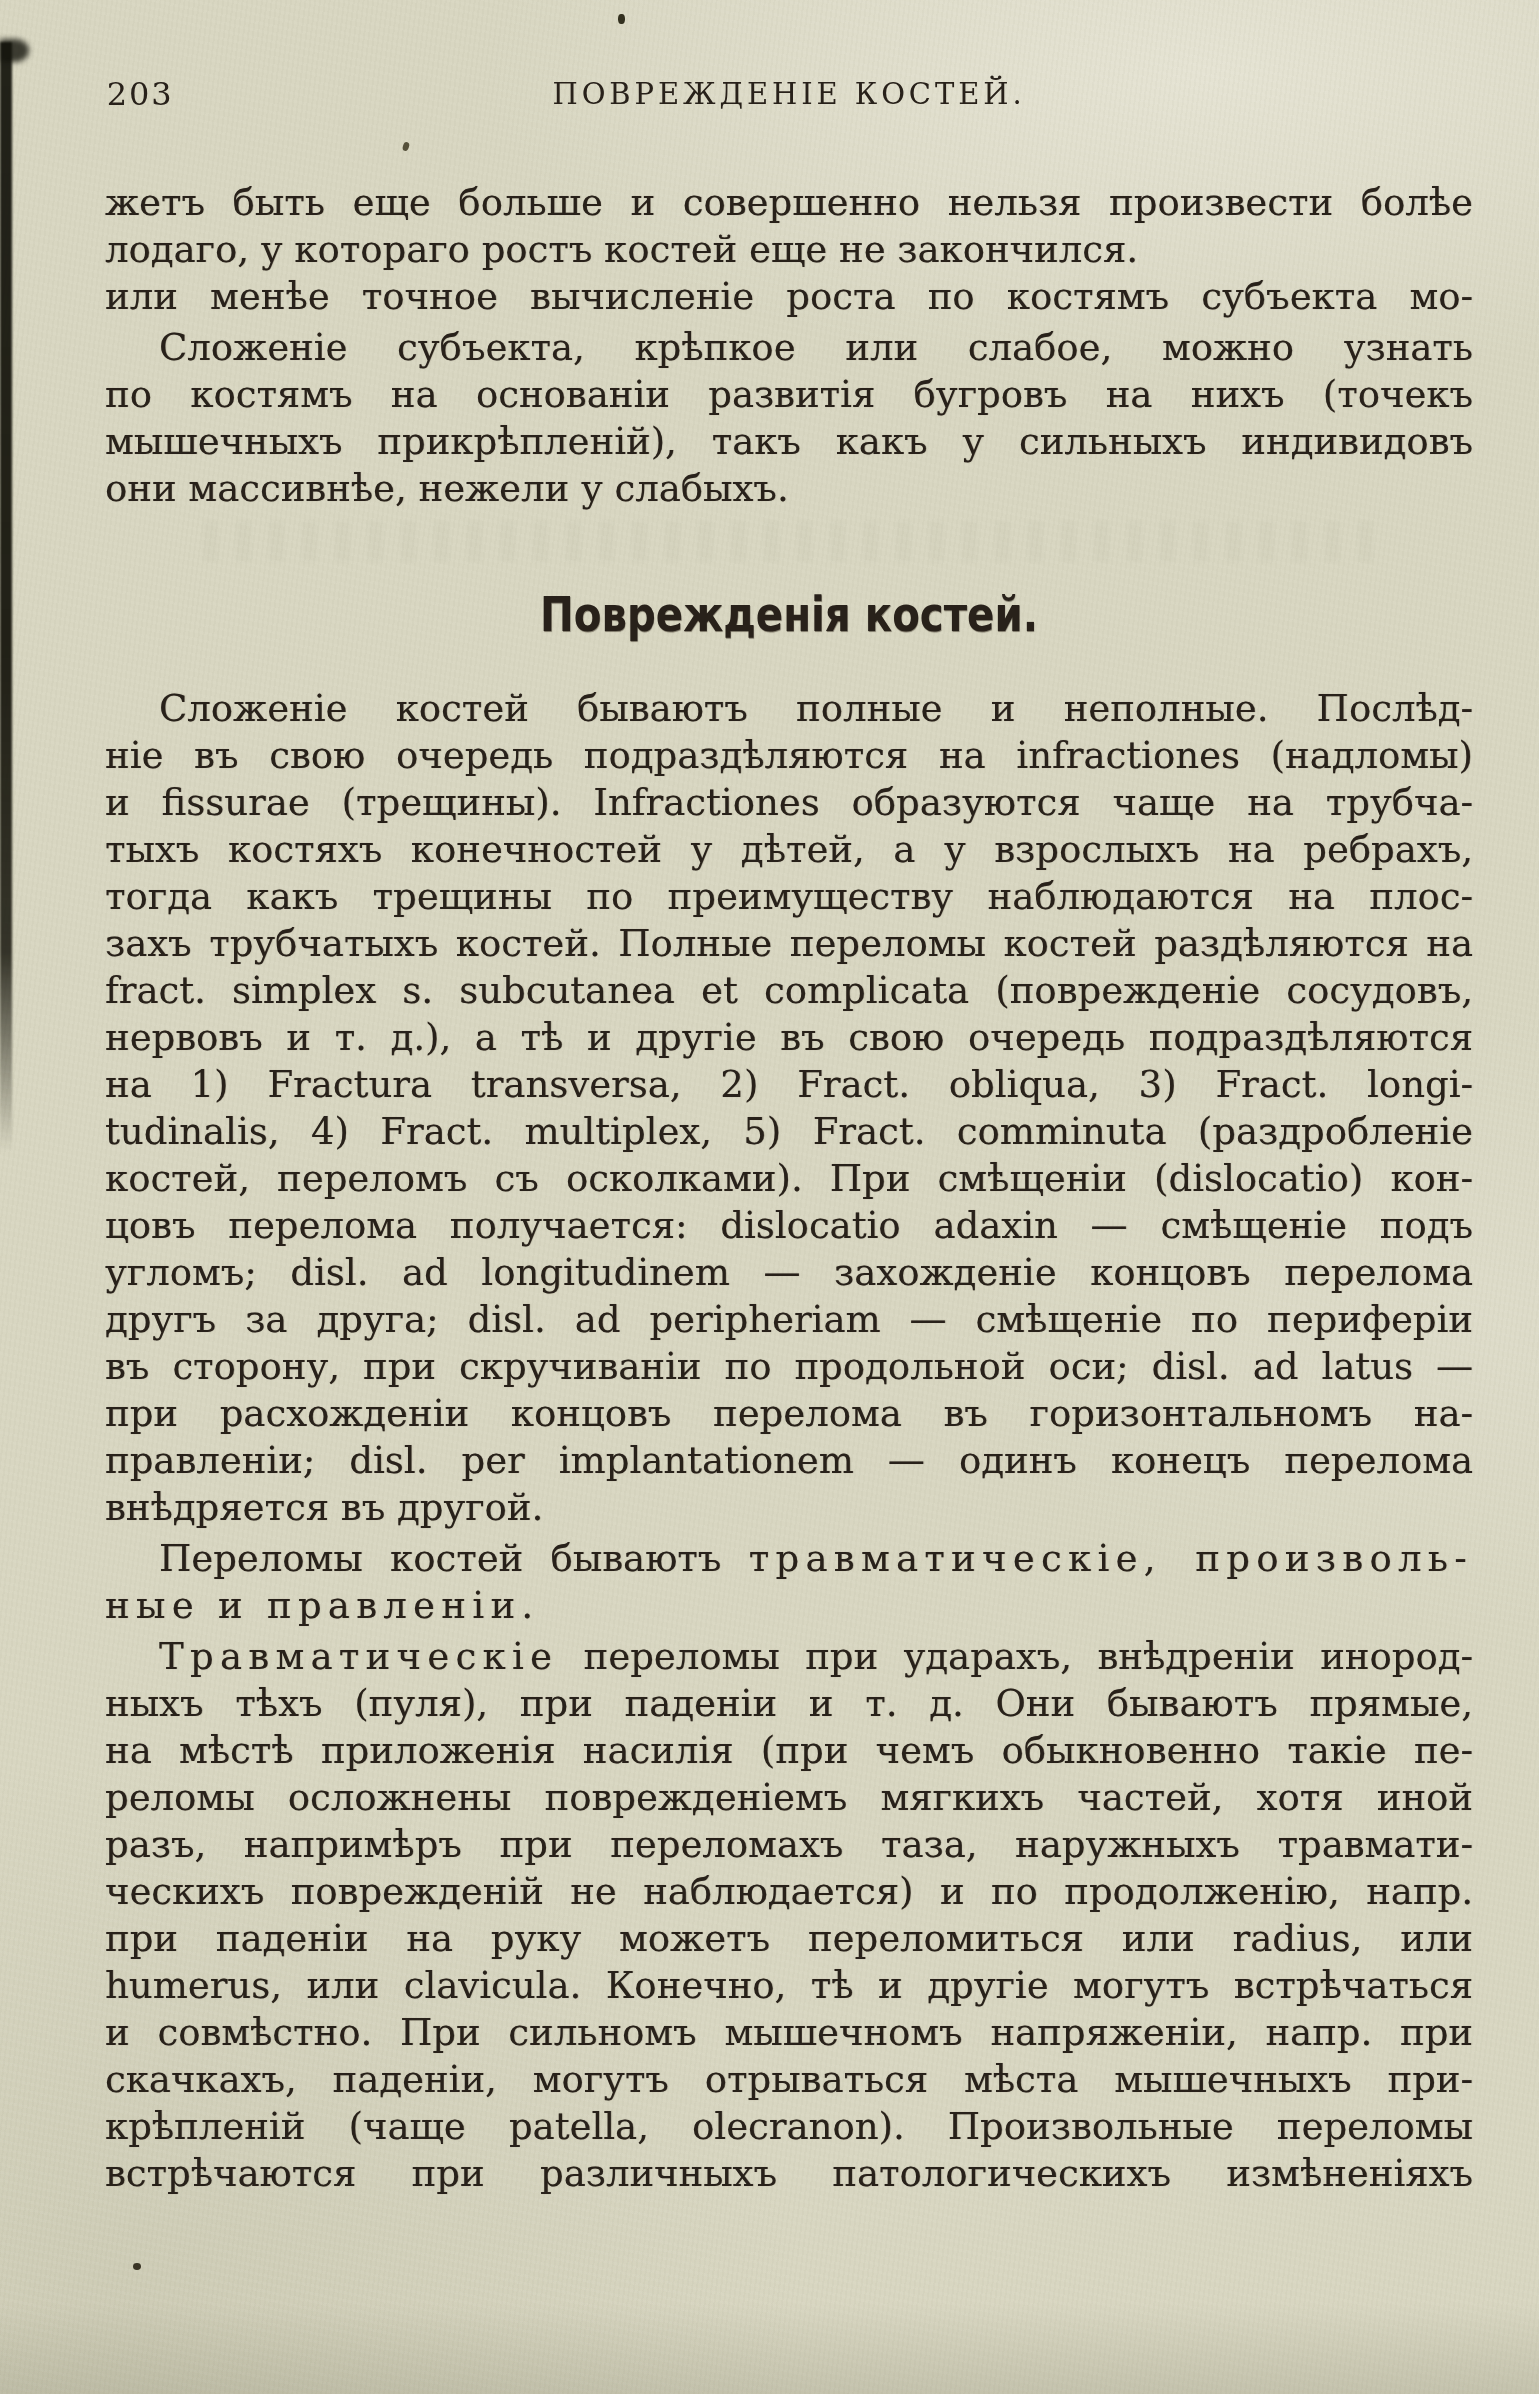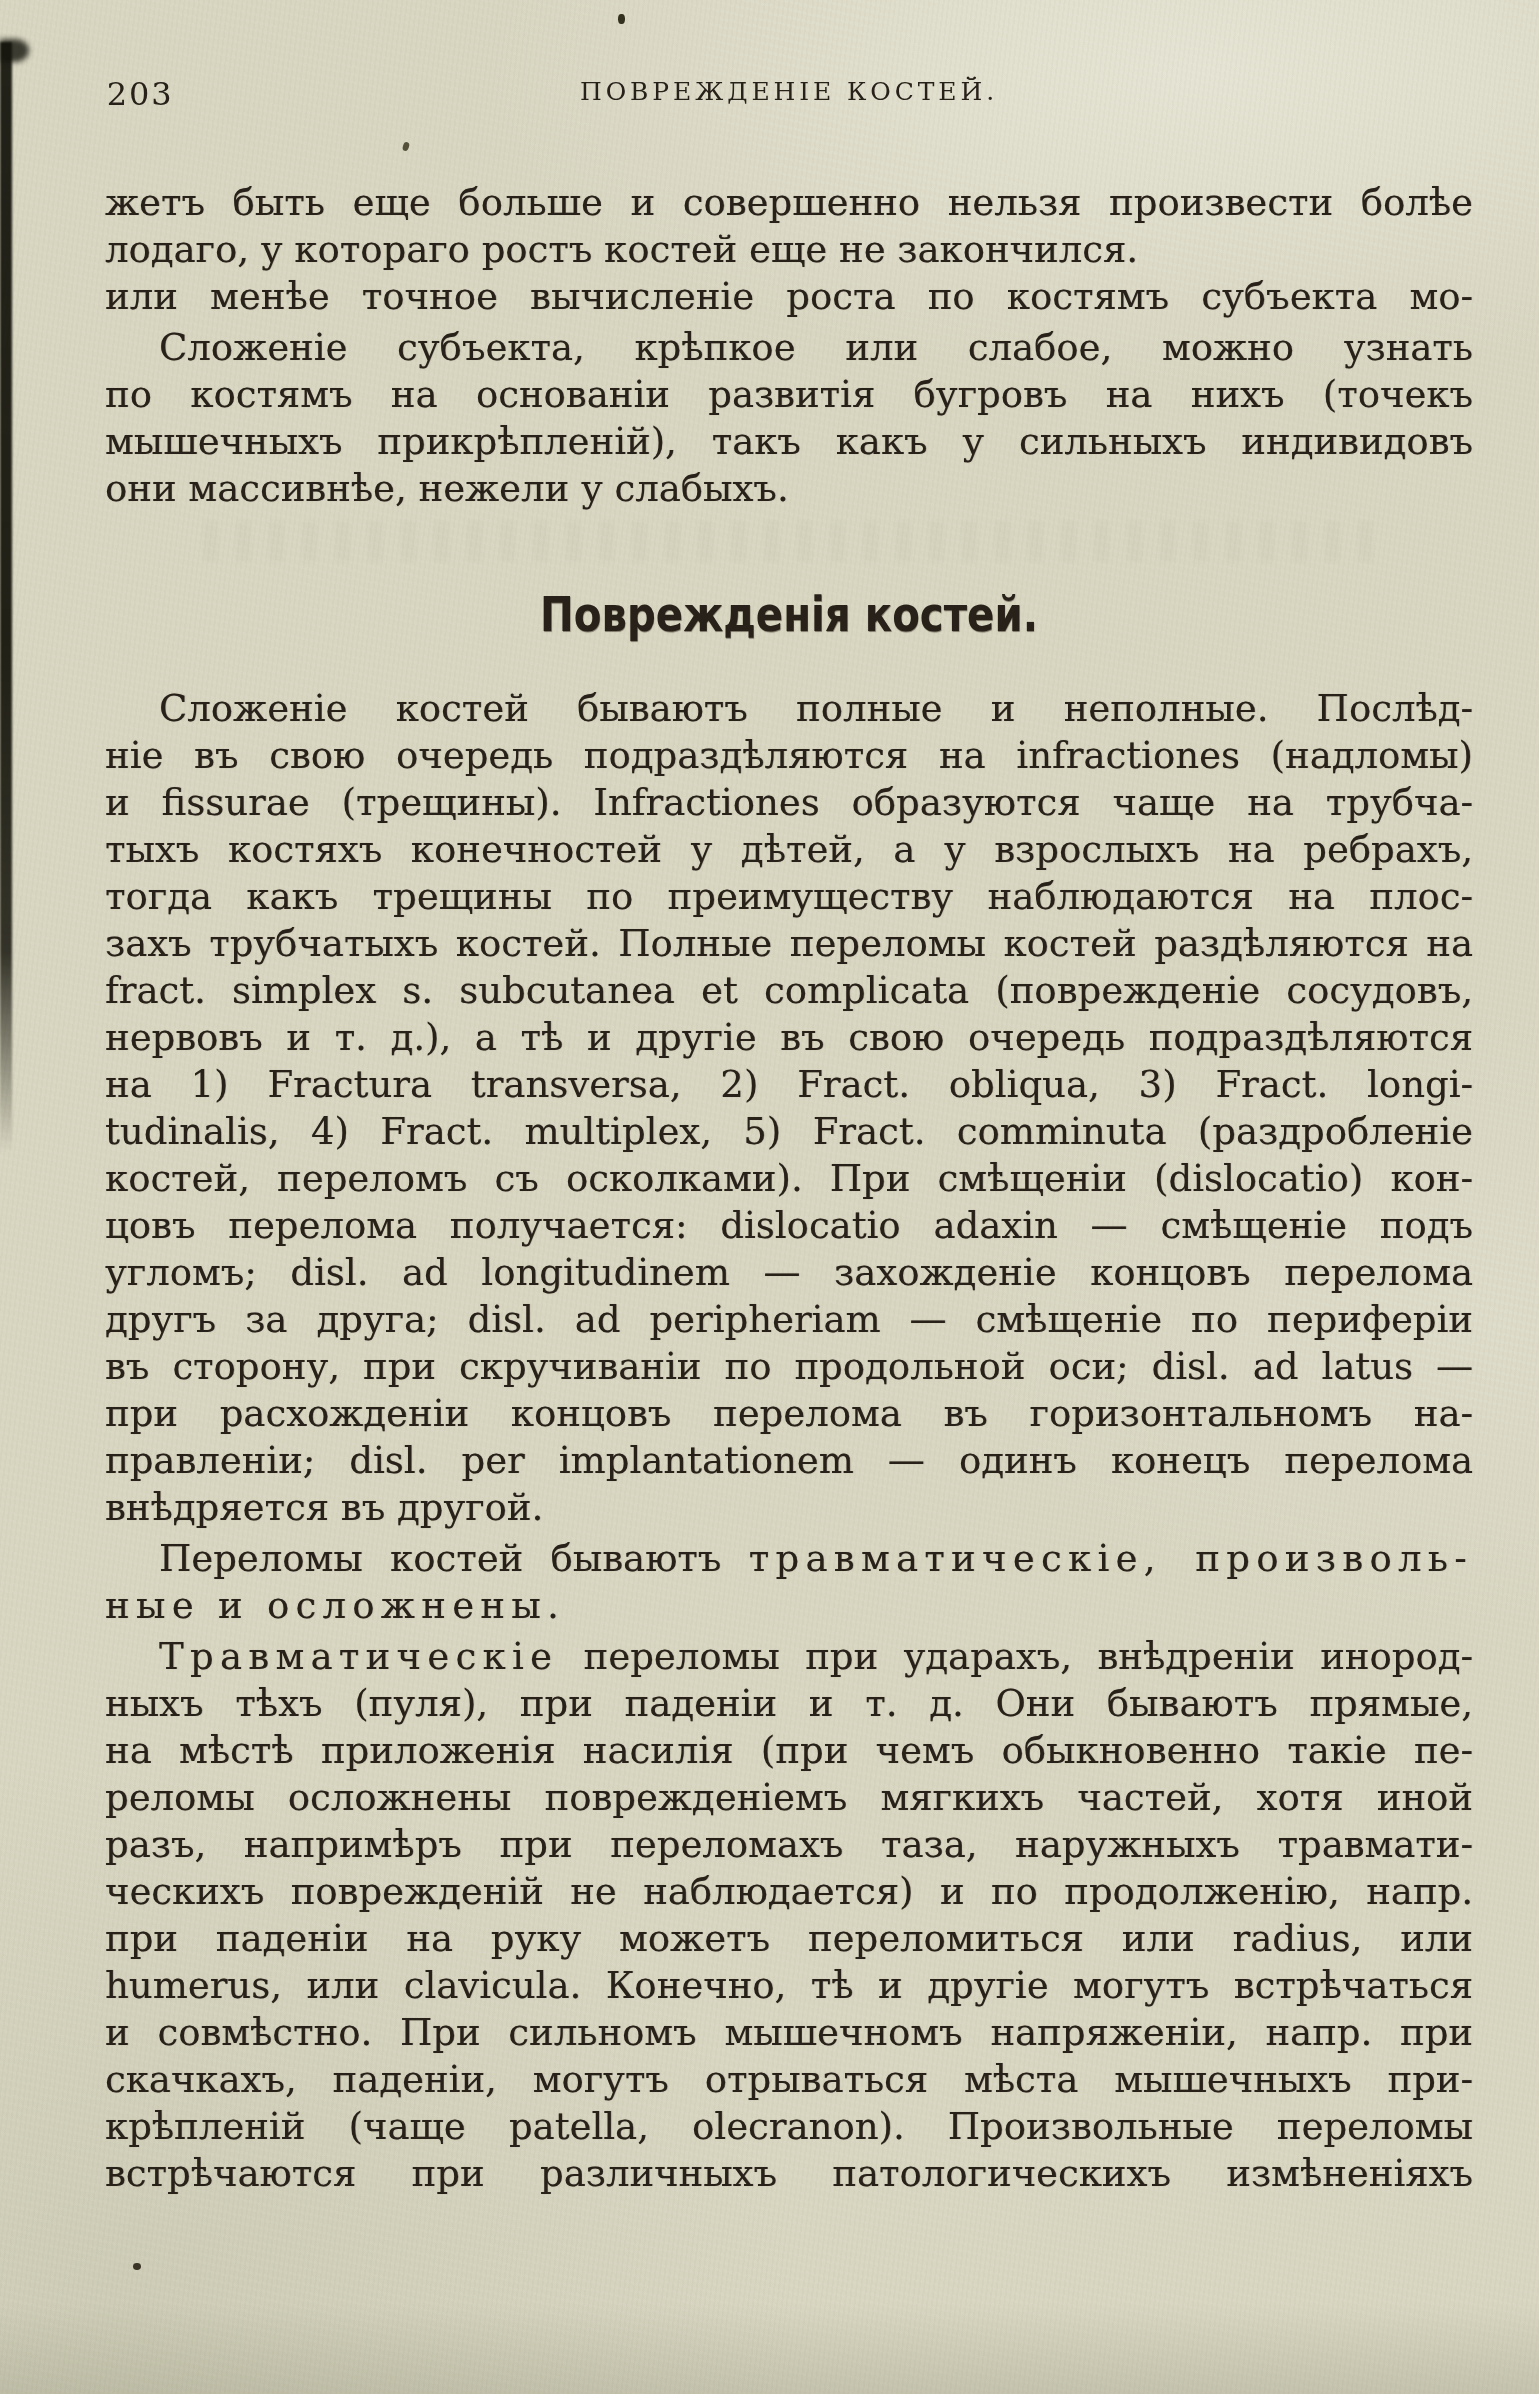--- a/index.html
+++ b/index.html
@@ -28,21 +28,21 @@
       repeating-linear-gradient(12deg, rgba(255,255,255,.04) 0 2.9px, transparent 2.9px 7.7px);
   }
   
   .header{position:absolute;top:71px;left:101px;right:62px;height:42px;}
   .page-num{
     position:absolute;left:5.8px;top:3.9px;
     font-size:32px;letter-spacing:1.9px;
   }
   .running-head{
     position:absolute;left:50%;top:5.8px;transform:translateX(-50%);
-    font-size:25px;letter-spacing:3.9px;white-space:nowrap;
+    font-size:29px;letter-spacing:3.9px;white-space:nowrap;
   }
   
   .textbody{position:absolute;top:175px;left:101px;right:62px;}
   .para{margin:4px;}
   .para.indent .line:first-child{text-indent:54px;}
   .line{
     font-size:37px;line-height:47px;height:47px;
     text-align:justify;text-align-last:justify;
     white-space:normal;
     text-shadow:0.4px 0.4px 0.7px rgba(45,33,22,.45);
@@ -136,21 +136,21 @@
           <div class="line"><span>цовъ перелома получается: dislocatio adaxin — смѣщеніе подъ</span></div>
           <div class="line"><span>угломъ; disl. ad longitudinem — захожденіе концовъ перелома</span></div>
           <div class="line"><span>другъ за друга; disl. ad peripheriam — смѣщеніе по периферіи</span></div>
           <div class="line"><span>въ сторону, при скручиваніи по продольной оси; disl. ad latus —</span></div>
           <div class="line"><span>при расхожденіи концовъ перелома въ горизонтальномъ на-</span></div>
           <div class="line"><span>правленіи; disl. per implantationem — одинъ конецъ перелома</span></div>
           <div class="line rag"><span>внѣдряется въ другой.</span></div>
         </div>
         <div class="para indent">
           <div class="line"><span>Переломы костей бываютъ </span><span class="sp">травматическіе, произволь-</span></div>
-          <div class="line rag"><span class="sp">ные и осложнены.</span></div>
+          <div class="line rag"><span class="sp">ные и правленіи.</span></div>
         </div>
         <div class="para indent">
           <div class="line"><span class="sp">Травматическіе</span><span> переломы при ударахъ, внѣдреніи инород-</span></div>
           <div class="line"><span>ныхъ тѣхъ (пуля), при паденіи и т. д. Они бываютъ прямые,</span></div>
           <div class="line"><span>на мѣстѣ приложенія насилія (при чемъ обыкновенно такіе пе-</span></div>
           <div class="line"><span>реломы осложнены поврежденіемъ мягкихъ частей, хотя иной</span></div>
           <div class="line"><span>разъ, напримѣръ при переломахъ таза, наружныхъ травмати-</span></div>
           <div class="line"><span>ческихъ поврежденій не наблюдается) и по продолженію, напр.</span></div>
           <div class="line"><span>при паденіи на руку можетъ переломиться или radius, или</span></div>
           <div class="line"><span>humerus, или clavicula. Конечно, тѣ и другіе могутъ встрѣчаться</span></div>

